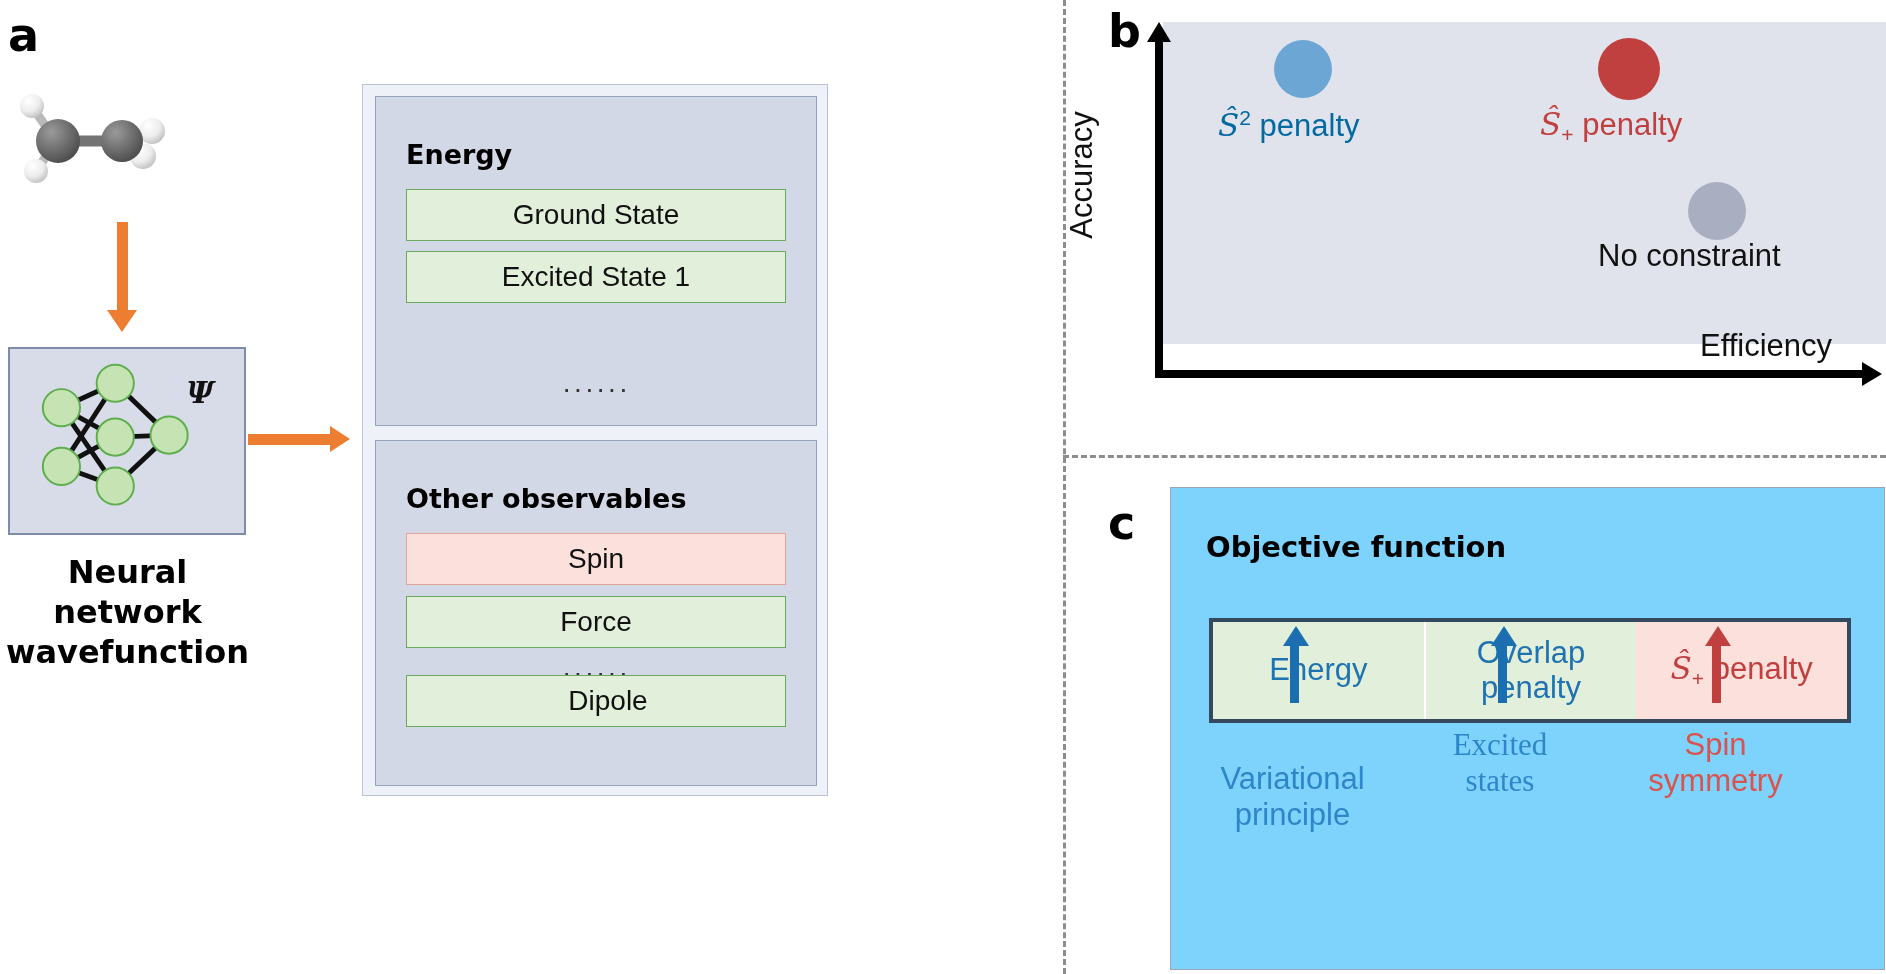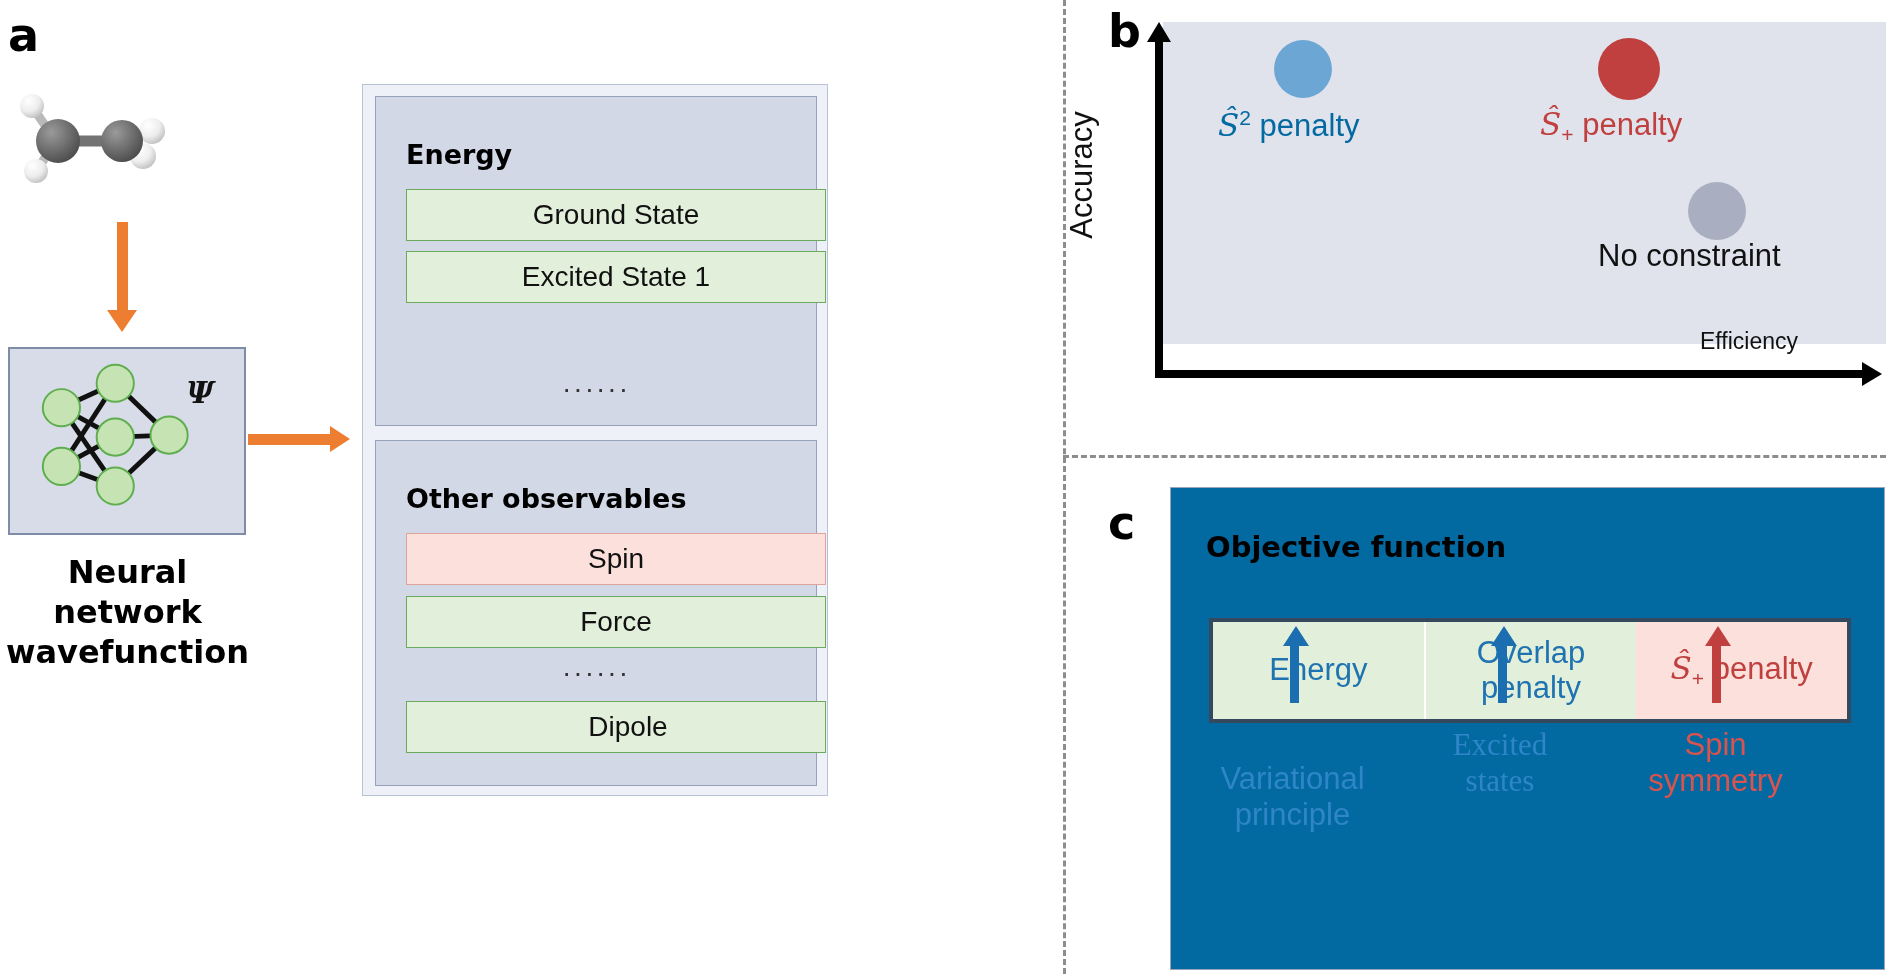--- a/index.html
+++ b/index.html
@@ -41,53 +41,53 @@
             background:#EEF1F7;border:1px solid #b9c2d4;box-sizing:border-box;}
 
   .obs-group{position:absolute;left:12px;width:442px;
              background:#D2D8E6;border:1px solid #97a3bd;box-sizing:border-box;}
   #group-energy{top:11px;height:330px;}
   #group-other{top:355px;height:346px;}
 
   .group-title{position:absolute;left:30px;top:42px;font-weight:bold;font-size:27px;
                color:#000;font-family:"DejaVu Sans",sans-serif;}
 
-  .item{position:absolute;left:30px;width:420px;height:52px;box-sizing:border-box;
+  .item{position:absolute;left:30px;width:380px;height:52px;box-sizing:border-box;
         display:flex;align-items:center;justify-content:center;
         font-size:28px;color:#111;}
   .item.green{background:#E2EFDA;border:1px solid #6aaa5f;}
   .item.pink{background:#FBE0DC;border:1px solid #dfa49a;}
   .dots{position:absolute;left:30px;width:380px;text-align:center;
         font-size:28px;letter-spacing:2px;color:#333;}
 
   
   #b-plot{position:absolute;left:1163px;top:22px;width:723px;height:322px;
           background:#E0E3EC;}
   .axis-line{position:absolute;background:#000;}
   .axis-head-up{position:absolute;width:0;height:0;
       border-left:12px solid transparent;border-right:12px solid transparent;
       border-bottom:20px solid #000;}
   .axis-head-right{position:absolute;width:0;height:0;
       border-top:12px solid transparent;border-bottom:12px solid transparent;
       border-left:20px solid #000;}
   #ylab-acc{position:absolute;left:1082px;top:175px;font-size:31px;color:#111;
             transform:translate(-50%,-50%) rotate(-90deg);white-space:nowrap;}
-  #xlab-eff{position:absolute;left:1700px;top:328px;font-size:23px;color:#111;}
+  #xlab-eff{position:absolute;left:1700px;top:328px;font-size:31px;color:#111;}
 
   .bubble{position:absolute;border-radius:50%;}
   .blabel{position:absolute;font-size:31px;white-space:nowrap;}
   .sym{font-style:italic;font-family:"DejaVu Serif",serif;}
   .sup{font-size:0.68em;vertical-align:super;font-style:normal;
        font-family:"Liberation Sans",sans-serif;}
   .sub{font-size:0.68em;vertical-align:sub;font-style:normal;
        font-family:"Liberation Sans",sans-serif;}
 
   
   #c-card{position:absolute;left:1170px;top:487px;width:715px;height:483px;
-          background:#0369a1;border:1px solid #9aa5bd;box-sizing:border-box;}
+          background:#7dd3fc;border:1px solid #9aa5bd;box-sizing:border-box;}
   #c-title{position:absolute;left:35px;top:42px;font-weight:bold;font-size:29px;
            color:#000;font-family:"DejaVu Sans",sans-serif;}
   #c-strip{position:absolute;left:38px;top:130px;width:642px;height:105px;
            border:4px solid #34495e;box-sizing:border-box;display:flex;}
   .strip-cell{flex:1;display:flex;align-items:center;justify-content:center;
               text-align:center;font-size:31px;line-height:1.12;box-sizing:border-box;}
   .cell-green{background:#E2EFDA;}
   .cell-pink{background:#FBE0DC;}
   .cell-sep{border-right:2px solid #ffffff;}
 
@@ -175,21 +175,21 @@
     <div class="item green" style="top:92px;">Ground State</div>
     <div class="item green" style="top:154px;text-align:right;">Excited State 1</div>
     <div class="dots" style="top:276px;">······</div>
   </div>
 
   <div class="obs-group" id="group-other">
     <div class="group-title">Other observables</div>
     <div class="item pink" style="top:92px;">Spin</div>
     <div class="item green" style="top:155px;">Force</div>
     <div class="dots" style="top:216px;">······</div>
-    <div class="item green" style="top:260px;padding-left:24px;">Dipole</div>
+    <div class="item green" style="top:234px;padding-left:24px;">Dipole</div>
   </div>
 </div>
 
 <div id="b-plot"></div>
 
 <div class="axis-line" style="left:1155px;top:42px;width:8px;height:336px;"></div>
 <div class="axis-head-up" style="left:1147px;top:22px;"></div>
 <div class="axis-line" style="left:1155px;top:370px;width:710px;height:8px;"></div>
 <div class="axis-head-right" style="left:1862px;top:362px;"></div>
 

